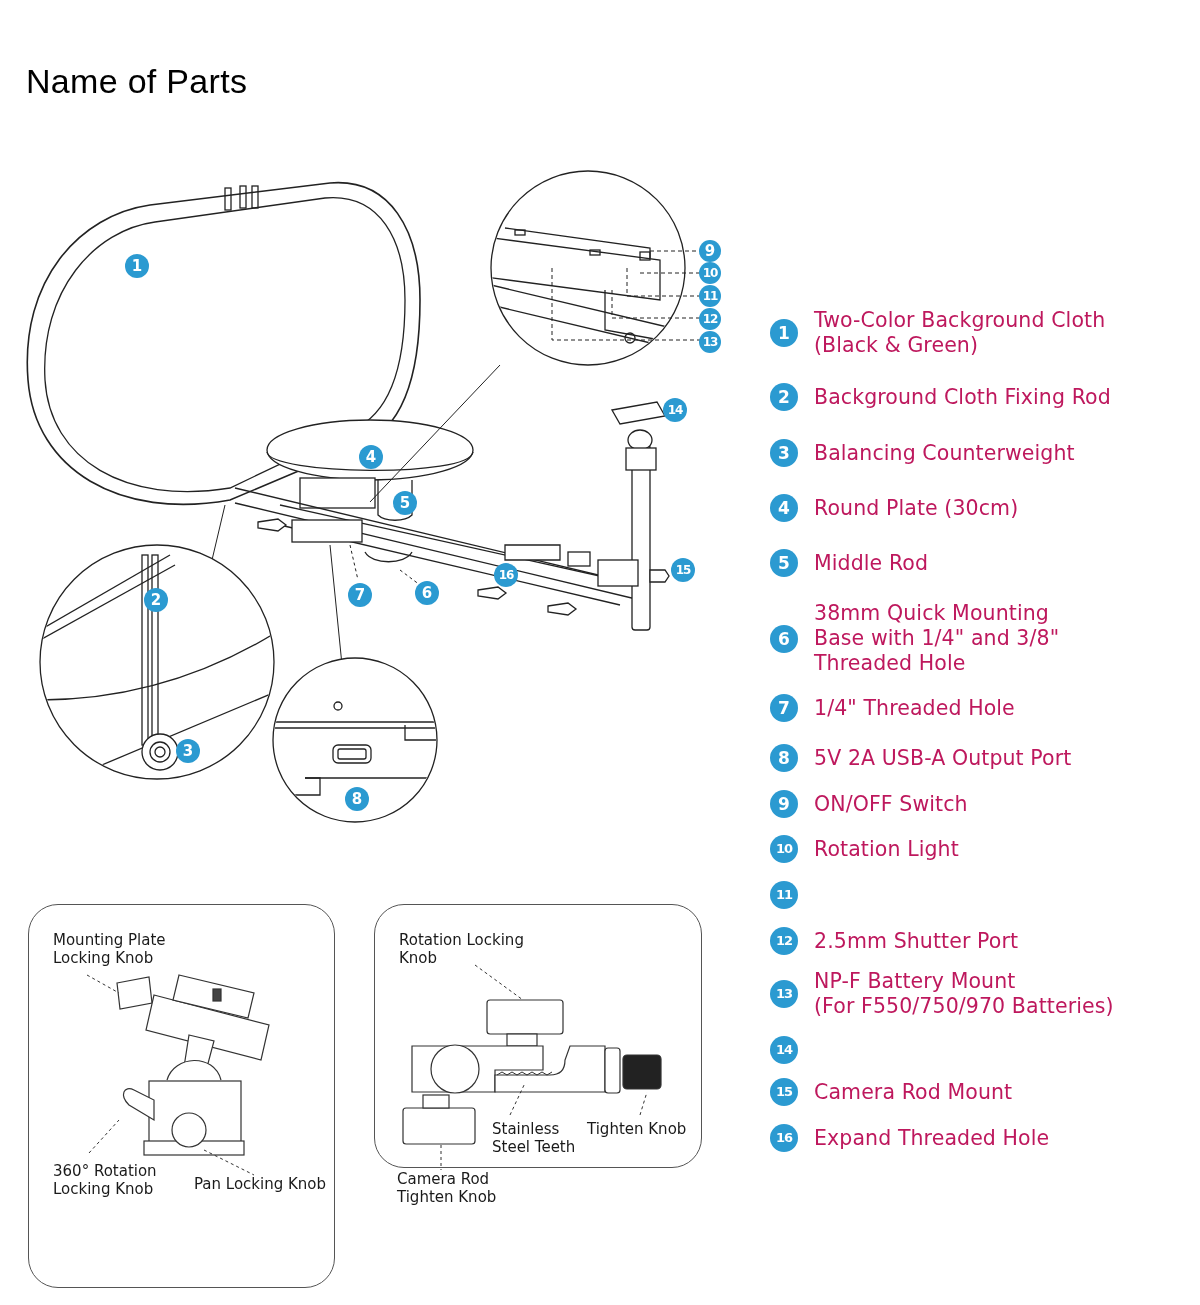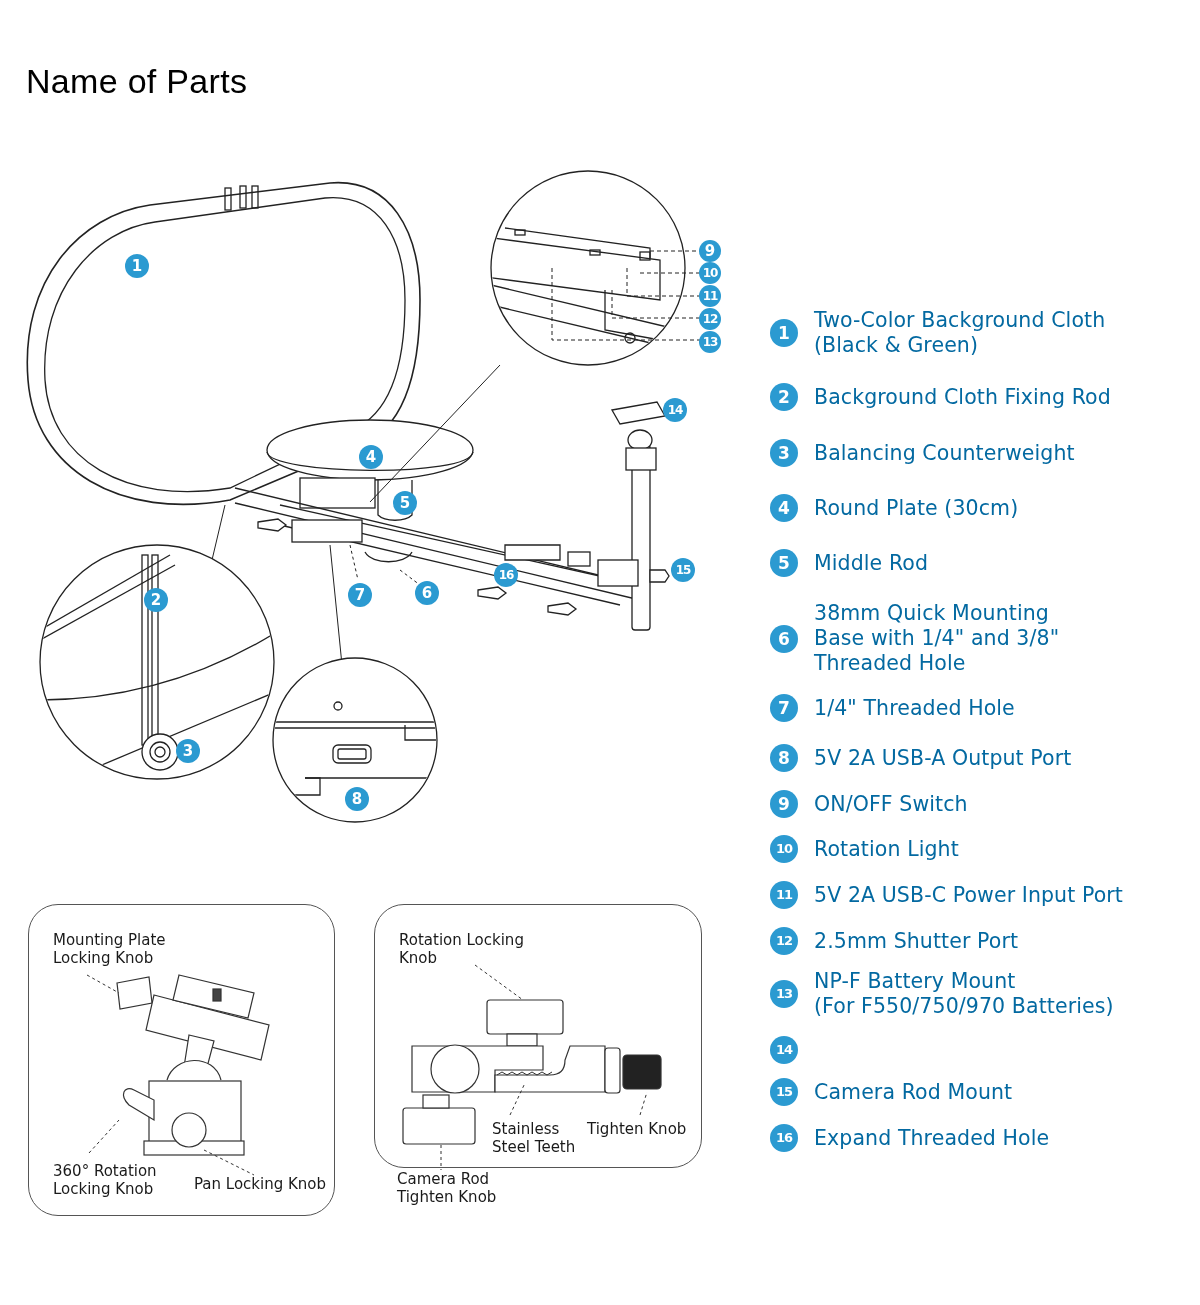--- a/index.html
+++ b/index.html
@@ -22,21 +22,21 @@
   }
   .badge.two { font-size: 12px; letter-spacing: -1px; }
   .badge.sm { width: 22px; height: 22px; line-height: 22px; }
 
   .legend { position: absolute; left: 770px; top: 0; width: 420px; }
   .legend-item { position: absolute; left: 0; display: flex; align-items: center; }
   .legend-item .badge { position: relative; flex: none; width: 28px; height: 28px; line-height: 28px; font-size: 17px; }
   .legend-item .badge.two { font-size: 13px; }
   .legend-item .label {
     margin-left: 16px; font-family: "DejaVu Sans", sans-serif; font-size: 20.5px;
-    line-height: 25px; color: #0369a1; white-space: pre-line; letter-spacing: 0.1px;
+    line-height: 25px; color: #be185d; white-space: pre-line; letter-spacing: 0.1px;
   }
 
   .inset-box {
     position: absolute; border: 1.5px solid #555; border-radius: 30px; background: #fff;
   }
   .callout {
     position: absolute; font-family: "DejaVu Sans", sans-serif; font-size: 15px;
     line-height: 18px; color: #1a1a1a; white-space: pre-line;
   }
 </style>
@@ -210,21 +210,20 @@
   <div class="legend-item" style="top:790px">
     <div class="badge" style="background: rgb(43, 154, 209);">9</div>
     <div class="label">ON/OFF Switch</div>
   </div>
   <div class="legend-item" style="top:835px">
     <div class="badge two" style="background: rgb(43, 154, 209);">10</div>
     <div class="label">Rotation Light</div>
   </div>
   <div class="legend-item" style="top:881px">
     <div class="badge two" style="background: rgb(43, 154, 209);">11</div>
-    <div class="label">5V 2A USB-C Power Input Port</div>
   </div>
   <div class="legend-item" style="top:927px">
     <div class="badge two" style="background: rgb(43, 154, 209);">12</div>
     <div class="label">2.5mm Shutter Port</div>
   </div>
   <div class="legend-item" style="top:969px">
     <div class="badge two" style="background: rgb(43, 154, 209);">13</div>
     <div class="label">NP-F Battery Mount
 (For F550/750/970 Batteries)</div>
   </div>
@@ -234,21 +233,21 @@
   <div class="legend-item" style="top:1078px">
     <div class="badge two" style="background: rgb(43, 154, 209);">15</div>
     <div class="label">Camera Rod Mount</div>
   </div>
   <div class="legend-item" style="top:1124px">
     <div class="badge two" style="background: rgb(43, 154, 209);">16</div>
     <div class="label">Expand Threaded Hole</div>
   </div>
 </div>
 
-<div class="inset-box" style="left:28px;top:904px;width:307px;height:312px">
+<div class="inset-box" style="left:28px;top:904px;width:307px;height:384px">
   <svg width="307" height="315" viewBox="0 0 307 315" fill="none" stroke="#333" stroke-width="1.2" style="position:absolute;left:0;top:0">
     <path d="M88 78 l 32 -6 l 3 26 l -32 6 Z" fill="#fff"></path>
     <path d="M125 90 l 115 30 l -8 35 l -115 -30 Z" fill="#fff"></path>
     <path d="M150 70 l 75 18 l -6 25 l -75 -18 Z" fill="#fff"></path>
     <rect x="184" y="84" width="8" height="12" fill="#444"></rect>
     <path d="M160 130 l 25 6 l -8 30 l -22 -4 Z" fill="#fff"></path>
     <path d="M138 175 C 145 150, 185 148, 192 175" fill="#fff"></path>
     <rect x="120" y="176" width="92" height="70" fill="#fff"></rect>
     <rect x="115" y="236" width="100" height="14" fill="#fff"></rect>
     <circle cx="160" cy="225" r="17" fill="#fff"></circle>

